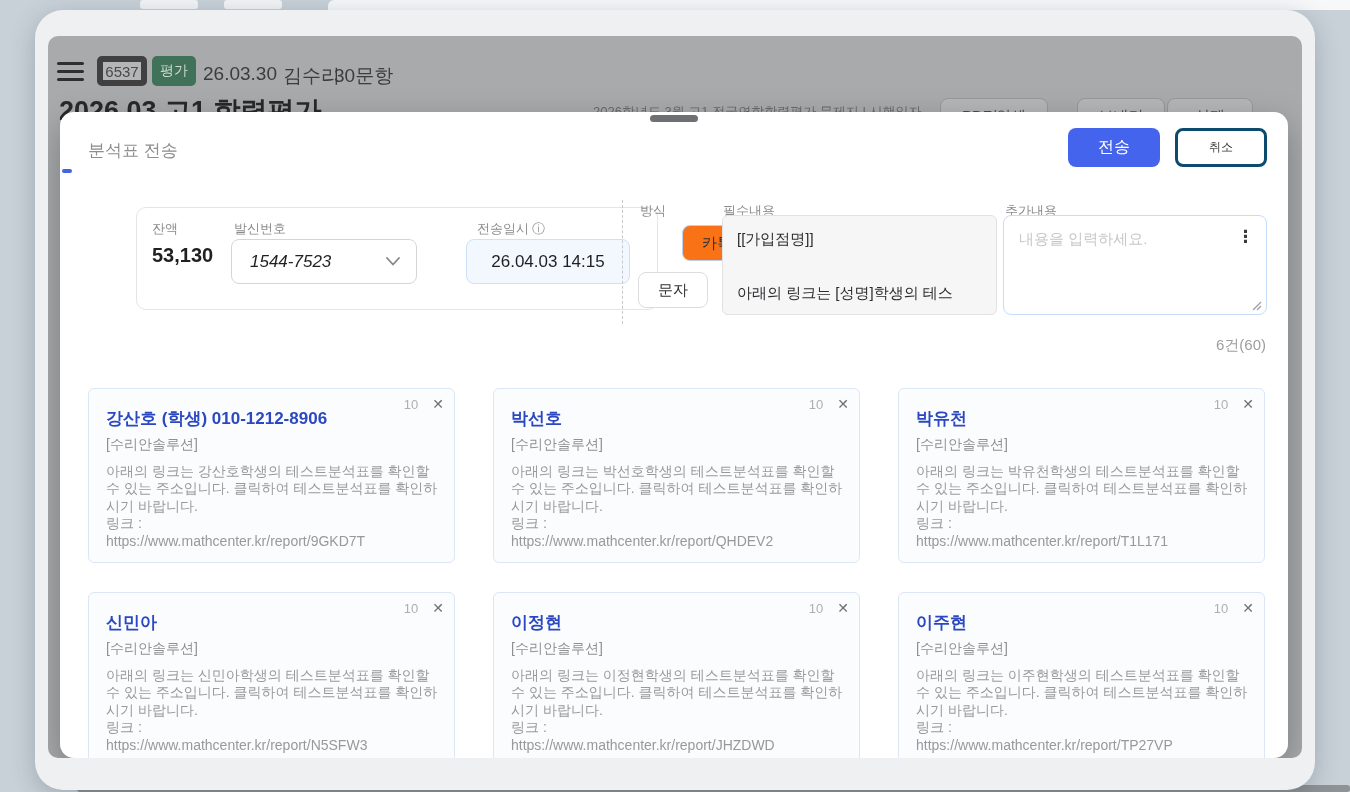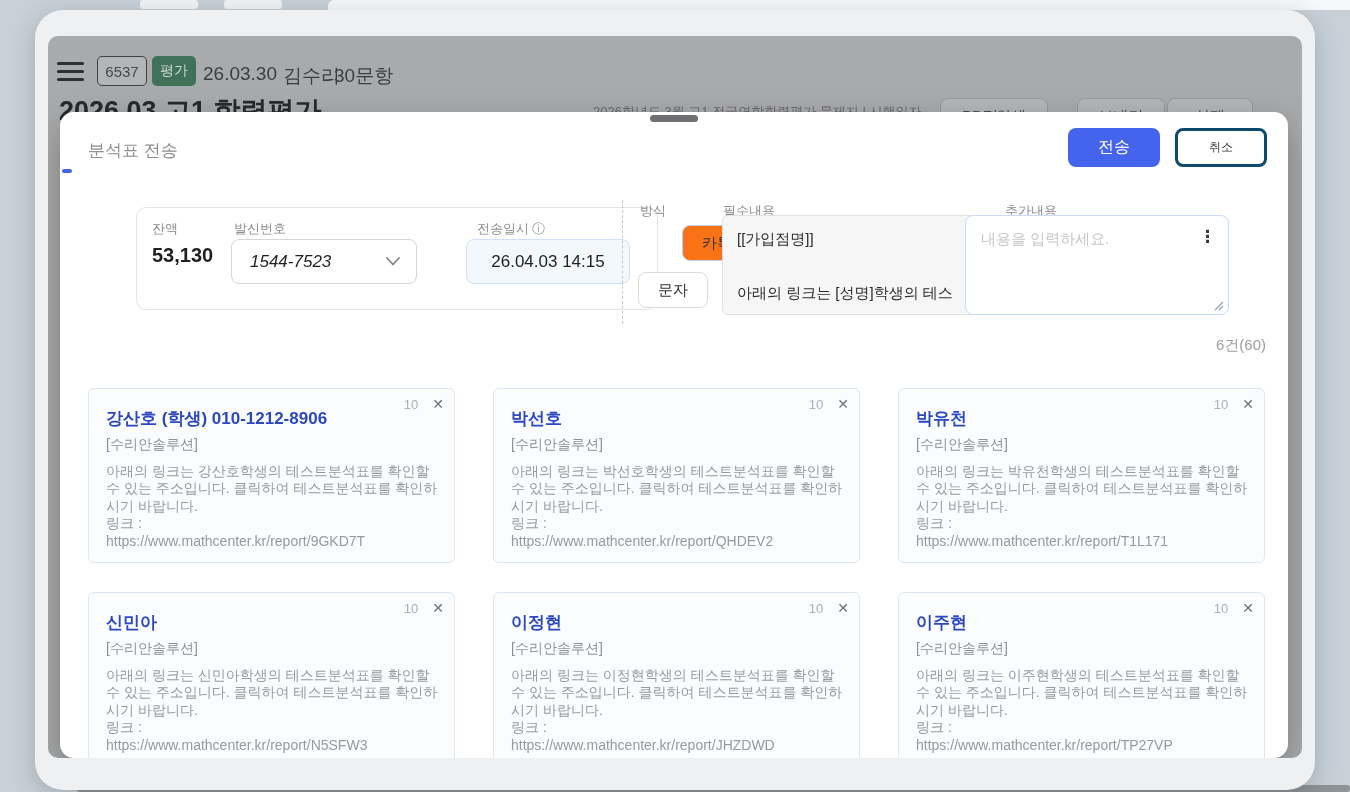--- a/index.html
+++ b/index.html
@@ -15,21 +15,21 @@
 
   
   .window { position:absolute; left:35px; top:10px; width:1280px; height:780px; background:#eef0f2; border-radius:28px; box-shadow:0 6px 24px rgba(40,50,60,.25); }
 
   
   .viewport { position:absolute; left:13px; top:26px; width:1254px; height:722px; background:#a9aaac; border-radius:10px; overflow:hidden; }
 
   
   .burger { position:absolute; left:9px; top:26px; width:27px; height:20px; cursor:pointer; }
   .burger i { display:block; height:3px; background:#2e2f31; border-radius:2px; margin-bottom:5px; }
-  .idbox { position:absolute; left:49px; top:20px; width:50px; height:30px; background:#b4b5b7; border:1px solid #404040; border-radius:5px; color:#48494b; font-size:15px; display:flex; align-items:center; justify-content:center; }
+  .idbox { position:absolute; left:49px; top:20px; width:50px; height:30px; background:#b4b5b7; border:6px solid #404040; border-radius:5px; color:#48494b; font-size:15px; display:flex; align-items:center; justify-content:center; }
   .badge { position:absolute; left:104px; top:20px; width:44px; height:30px; background:#3f7259; border-radius:5px; color:#d3d8d5; font-size:14px; display:flex; align-items:center; justify-content:center; }
   .tb-text { position:absolute; top:27px; font-size:19px; color:#3c3d3f; font-weight:500; white-space:nowrap; }
   .tb-date { left:155px; } .tb-name { left:235px; } .tb-q { left:286px; }
   .page-title { position:absolute; left:11px; top:57px; font-size:27px; font-weight:bold; color:#28292b; white-space:nowrap; }
   .page-sub { position:absolute; left:545px; top:67px; font-size:13px; color:#68696b; white-space:nowrap; }
   .pg-btn { position:absolute; top:62px; height:36px; background:#b5b6b8; border:1px solid #97989a; border-radius:8px; color:#4a4b4d; font-size:15px; text-align:center; padding-top:8px; white-space:nowrap; overflow:hidden; }
   .pg-btn.b1 { left:892px; width:108px; }
   .pg-btn.b2 { left:1029px; width:88px; }
   .pg-btn.b3 { left:1119px; width:86px; }
 
@@ -53,21 +53,21 @@
   .dash-div { position:absolute; left:562px; top:88px; height:124px; width:0; border-left:1px dashed #c7c8ca; }
 
   .mbtn { position:absolute; left:578px; width:70px; height:36px; border-radius:8px; font-size:15px; display:flex; align-items:center; justify-content:center; cursor:pointer; }
   .mbtn.kakao { top:113px; background:#f97316; border:1px solid #b9d1f3; color:#2e2f31;margin-left:44px; }
   .mbtn.sms { top:160px; background:#fff; border:1px solid #dcdcdd; color:#2e2f31; }
 
   .req-box { position:absolute; left:662px; top:103px; width:275px; height:100px; background:#f6f6f7; border:1px solid #e2e2e3; border-radius:6px; padding:14px 14px; overflow:hidden; }
   .req-box .l1 { font-size:15px; color:#2b2c2e; white-space:nowrap; }
   .req-box .l2 { position:absolute; left:14px; top:68px; font-size:15px; color:#2b2c2e; white-space:nowrap; width:250px; overflow:hidden; }
 
-  .add-box { position:absolute; left:905px; top:103px; width:264px; height:100px; background:#fff; border:1px solid #c7dcf8; border-radius:8px; }
+  .add-box { position:absolute; left:943px; top:103px; width:264px; height:100px; background:#fff; border:1px solid #c7dcf8; border-radius:8px; }
   .add-box textarea { position:absolute; left:0; top:0; width:100%; height:100%; border:none; background:transparent; resize:none; outline:none; font-family:inherit; font-size:15px; color:#333; padding:14px 34px 10px 15px; }
   .add-box textarea::placeholder { color:#c6c7c9; }
   .kebab { position:absolute; right:12px; top:10px; font-size:17px; color:#3a3a3c; font-weight:bold; cursor:pointer; }
   .resize-ic { position:absolute; right:4px; bottom:3px; }
 
   .count-text { position:absolute; left:1020px; top:224px; width:186px; text-align:right; font-size:15px; color:#9d9ea0; }
 
   .card { position:absolute; width:367px; height:175px; background:#fafcfe; border:1px solid #dbe7f5; border-radius:6px; }
   .card .meta { position:absolute; right:10px; top:7px; display:flex; align-items:center; gap:14px; }
   .card .bytes { font-size:13px; color:#aeafb1; }

